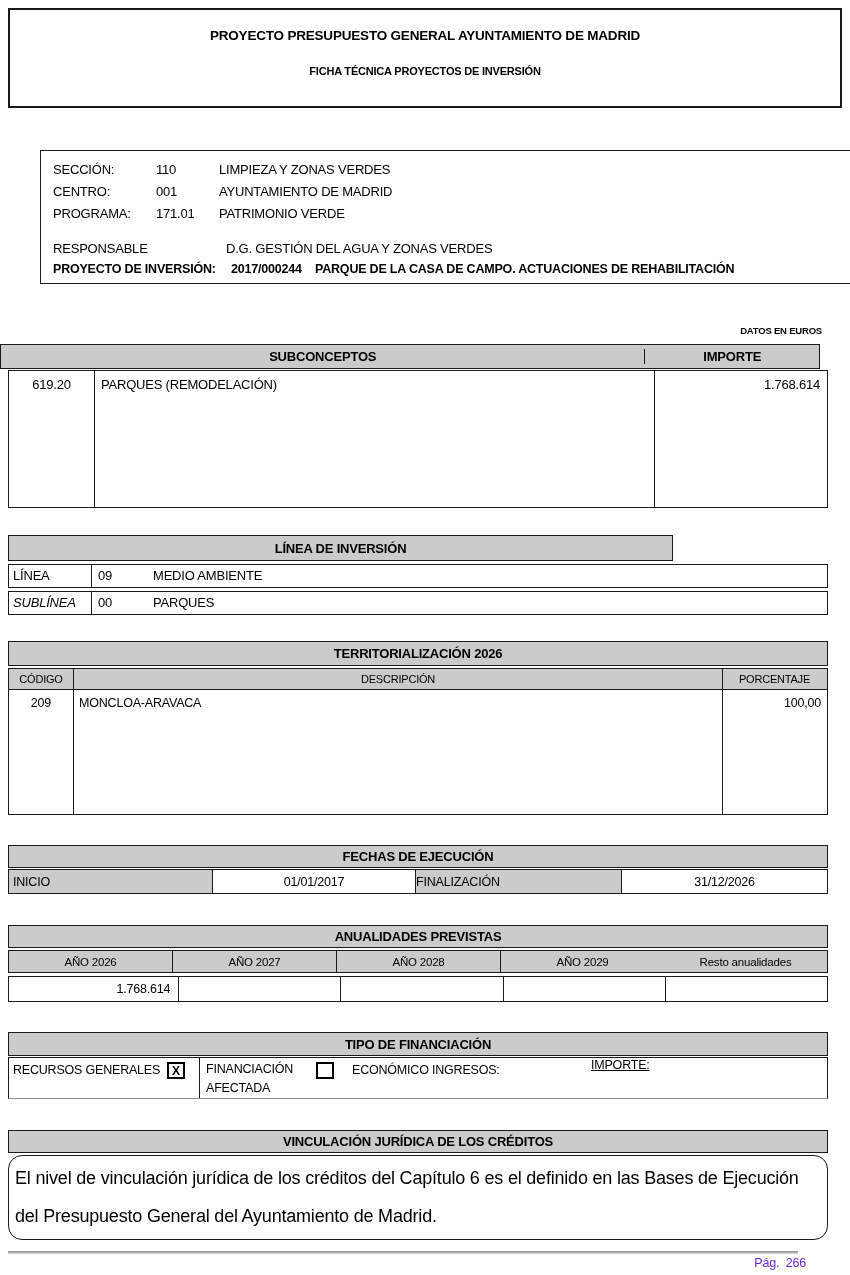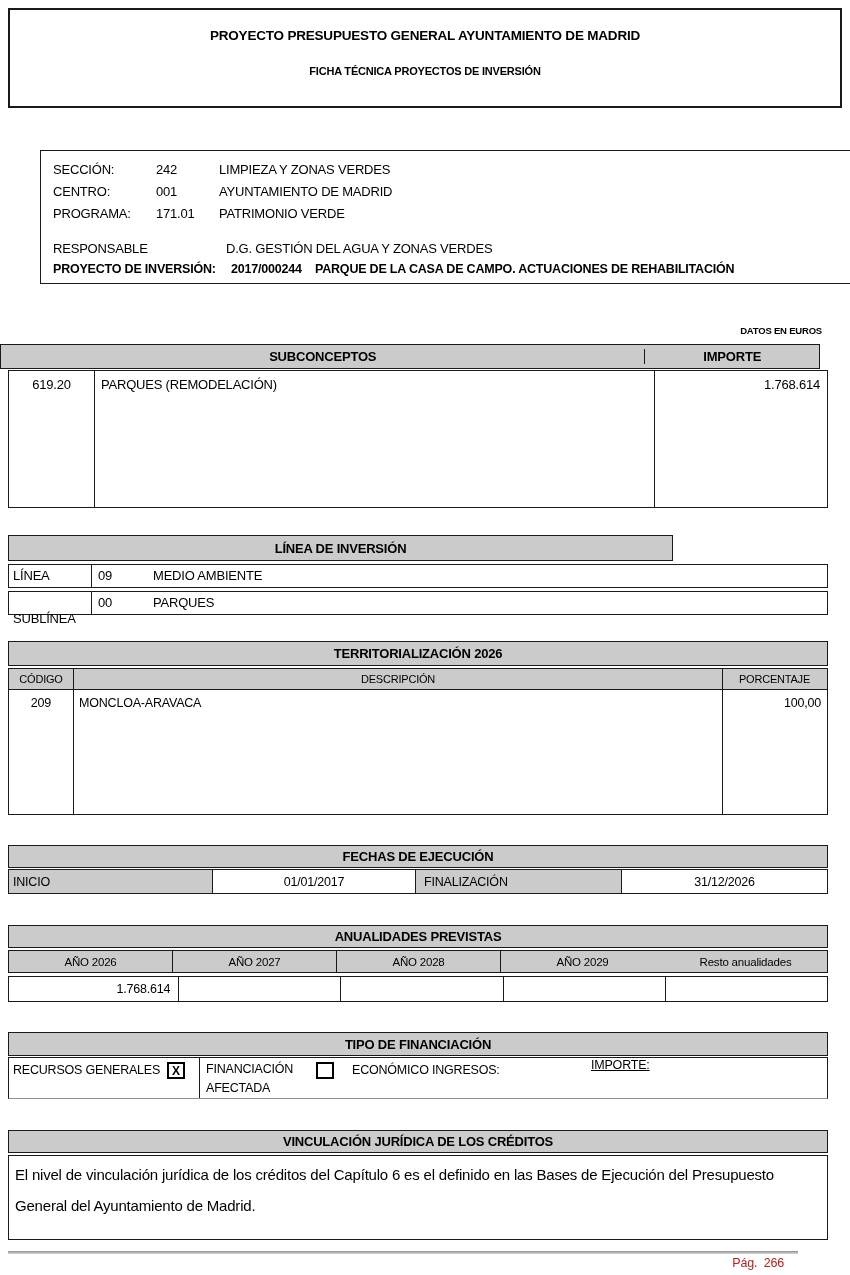--- a/index.html
+++ b/index.html
@@ -30,21 +30,21 @@
 <div class="page">
 
   <div class="abs bd" style="left:8px;top:8px;width:834px;height:100px;border-width:2px;">
     <div class="abs" style="left:0;top:18px;width:100%;text-align:center;font-weight:bold;font-size:13.5px;">PROYECTO PRESUPUESTO GENERAL AYUNTAMIENTO DE MADRID</div>
     <div class="abs" style="left:0;top:55px;width:100%;text-align:center;font-weight:bold;font-size:11px;">FICHA TÉCNICA PROYECTOS DE INVERSIÓN</div>
   </div>
 
   <div class="abs bd" style="left:24px;top:150px;width:820px;height:134px;margin-left:16px;">
     <div class="info-row" style="top:11px;">
       <span style="left:12px;">SECCIÓN:</span>
-      <span style="left:115px;">242</span>
+      <span style="left:115px;">110</span>
       <span style="left:178px;">LIMPIEZA Y ZONAS VERDES</span>
     </div>
     <div class="info-row" style="top:33px;">
       <span style="left:12px;">CENTRO:</span>
       <span style="left:115px;">001</span>
       <span style="left:178px;">AYUNTAMIENTO DE MADRID</span>
     </div>
     <div class="info-row" style="top:55px;">
       <span style="left:12px;">PROGRAMA:</span>
       <span style="left:115px;">171.01</span>
@@ -77,21 +77,21 @@
 
   <div class="abs bd gray bar" style="left:8px;top:535px;width:665px;height:26px;">LÍNEA DE INVERSIÓN</div>
   <div class="abs bd" style="left:8px;top:564px;width:820px;height:24px;font-size:13px;">
     <div class="cellline" style="left:82px;"></div>
     <span class="txt" style="left:4px;top:3px;">LÍNEA</span>
     <span class="txt" style="left:89px;top:3px;">09</span>
     <span class="txt" style="left:144px;top:3px;">MEDIO AMBIENTE</span>
   </div>
   <div class="abs bd" style="left:8px;top:591px;width:820px;height:24px;font-size:13px;">
     <div class="cellline" style="left:82px;"></div>
-    <span class="txt" style="left:4px;top:19px;">SUBLÍNEA</span>
+    <span class="txt" style="left:4px;top:3px;font-style:italic;">SUBLÍNEA</span>
     <span class="txt" style="left:89px;top:3px;">00</span>
     <span class="txt" style="left:144px;top:3px;">PARQUES</span>
   </div>
 
   <div class="abs bd gray bar" style="left:8px;top:641px;width:820px;height:25px;">TERRITORIALIZACIÓN 2026</div>
   <div class="abs bd gray flexrow" style="left:8px;top:668px;width:820px;height:22px;font-size:11px;">
     <div style="width:64px;display:flex;align-items:center;justify-content:center;">CÓDIGO</div>
     <div style="width:649px;display:flex;align-items:center;justify-content:center;border-left:1.5px solid #1a1a1a;">DESCRIPCIÓN</div>
     <div style="width:104px;display:flex;align-items:center;justify-content:center;border-left:1.5px solid #1a1a1a;">PORCENTAJE</div>
   </div>
@@ -100,21 +100,21 @@
     <div class="cellline" style="left:713px;"></div>
     <span class="txt" style="left:0;width:64px;text-align:center;top:6px;">209</span>
     <span class="txt" style="left:70px;top:6px;">MONCLOA-ARAVACA</span>
     <span class="txt" style="right:6px;top:6px;">100,00</span>
   </div>
 
   <div class="abs bd gray bar" style="left:8px;top:845px;width:820px;height:23px;">FECHAS DE EJECUCIÓN</div>
   <div class="abs bd flexrow" style="left:8px;top:869px;width:820px;height:25px;font-size:12.5px;">
     <div class="gray" style="width:205px;display:flex;align-items:center;padding-left:4px;">INICIO</div>
     <div style="width:205px;display:flex;align-items:center;justify-content:center;border-left:1.5px solid #1a1a1a;">01/01/2017</div>
-    <div class="gray" style="width:208px;display:flex;align-items:center;padding-left:8px;border-left:1.5px solid #1a1a1a;">FINALIZACIÓN</div>
+    <div class="gray" style="width:208px;display:flex;align-items:center;padding-left:0;border-left:1.5px solid #1a1a1a;">FINALIZACIÓN</div>
     <div style="width:208px;display:flex;align-items:center;justify-content:center;border-left:1.5px solid #1a1a1a;">31/12/2026</div>
   </div>
 
   <div class="abs bd gray bar" style="left:8px;top:925px;width:820px;height:23px;">ANUALIDADES PREVISTAS</div>
   <div class="abs bd gray flexrow" style="left:8px;top:950px;width:820px;height:23px;font-size:11.5px;">
     <div style="flex:1;display:flex;align-items:center;justify-content:center;">AÑO 2026</div>
     <div style="flex:1;display:flex;align-items:center;justify-content:center;border-left:1.5px solid #1a1a1a;">AÑO 2027</div>
     <div style="flex:1;display:flex;align-items:center;justify-content:center;border-left:1.5px solid #1a1a1a;">AÑO 2028</div>
     <div style="flex:1;display:flex;align-items:center;justify-content:center;border-left:1.5px solid #1a1a1a;">AÑO 2029</div>
     <div style="flex:1;display:flex;align-items:center;justify-content:center;">Resto anualidades</div>
@@ -133,18 +133,18 @@
     <span class="txt" style="left:4px;top:5px;">RECURSOS GENERALES</span>
     <span class="chk" style="left:158px;top:4px;">X</span>
     <span class="txt" style="left:197px;top:4px;">FINANCIACIÓN</span>
     <span class="txt" style="left:197px;top:23px;">AFECTADA</span>
     <span class="chk" style="left:307px;top:4px;"></span>
     <span class="txt" style="left:343px;top:5px;">ECONÓMICO INGRESOS:</span>
     <span class="txt" style="left:582px;top:0;text-decoration:underline;">IMPORTE:</span>
   </div>
 
   <div class="abs bd gray bar" style="left:8px;top:1130px;width:820px;height:23px;">VINCULACIÓN JURÍDICA DE LOS CRÉDITOS</div>
-  <div class="abs bd" style="left:8px;top:1155px;width:820px;height:85px;font-size:15px;line-height:31px;padding:3px 8px 0 6px;">El nivel de vinculación jurídica de los créditos del Capítulo 6 es el definido en las Bases de Ejecución del Presupuesto General del Ayuntamiento de Madrid.</div>
+  <div class="abs bd" style="left:8px;top:1155px;width:820px;height:85px;font-size:18px;line-height:38px;padding:3px 8px 0 6px;border-radius:14px;">El nivel de vinculación jurídica de los créditos del Capítulo 6 es el definido en las Bases de Ejecución del Presupuesto General del Ayuntamiento de Madrid.</div>
 
   <div class="abs" style="left:8px;top:1251px;width:790px;height:3px;background:linear-gradient(to bottom,#8f8f8f,#d9d9d9);"></div>
-  <div class="abs" style="right:66px;top:1256px;font-size:12.5px;white-space:pre;color:#b91c1c;">Pág.  266</div>
+  <div class="abs" style="right:44px;top:1256px;font-size:12.5px;white-space:pre;color:#6d28d9;">Pág.  266</div>
 
 </div>
 
 </body></html>

